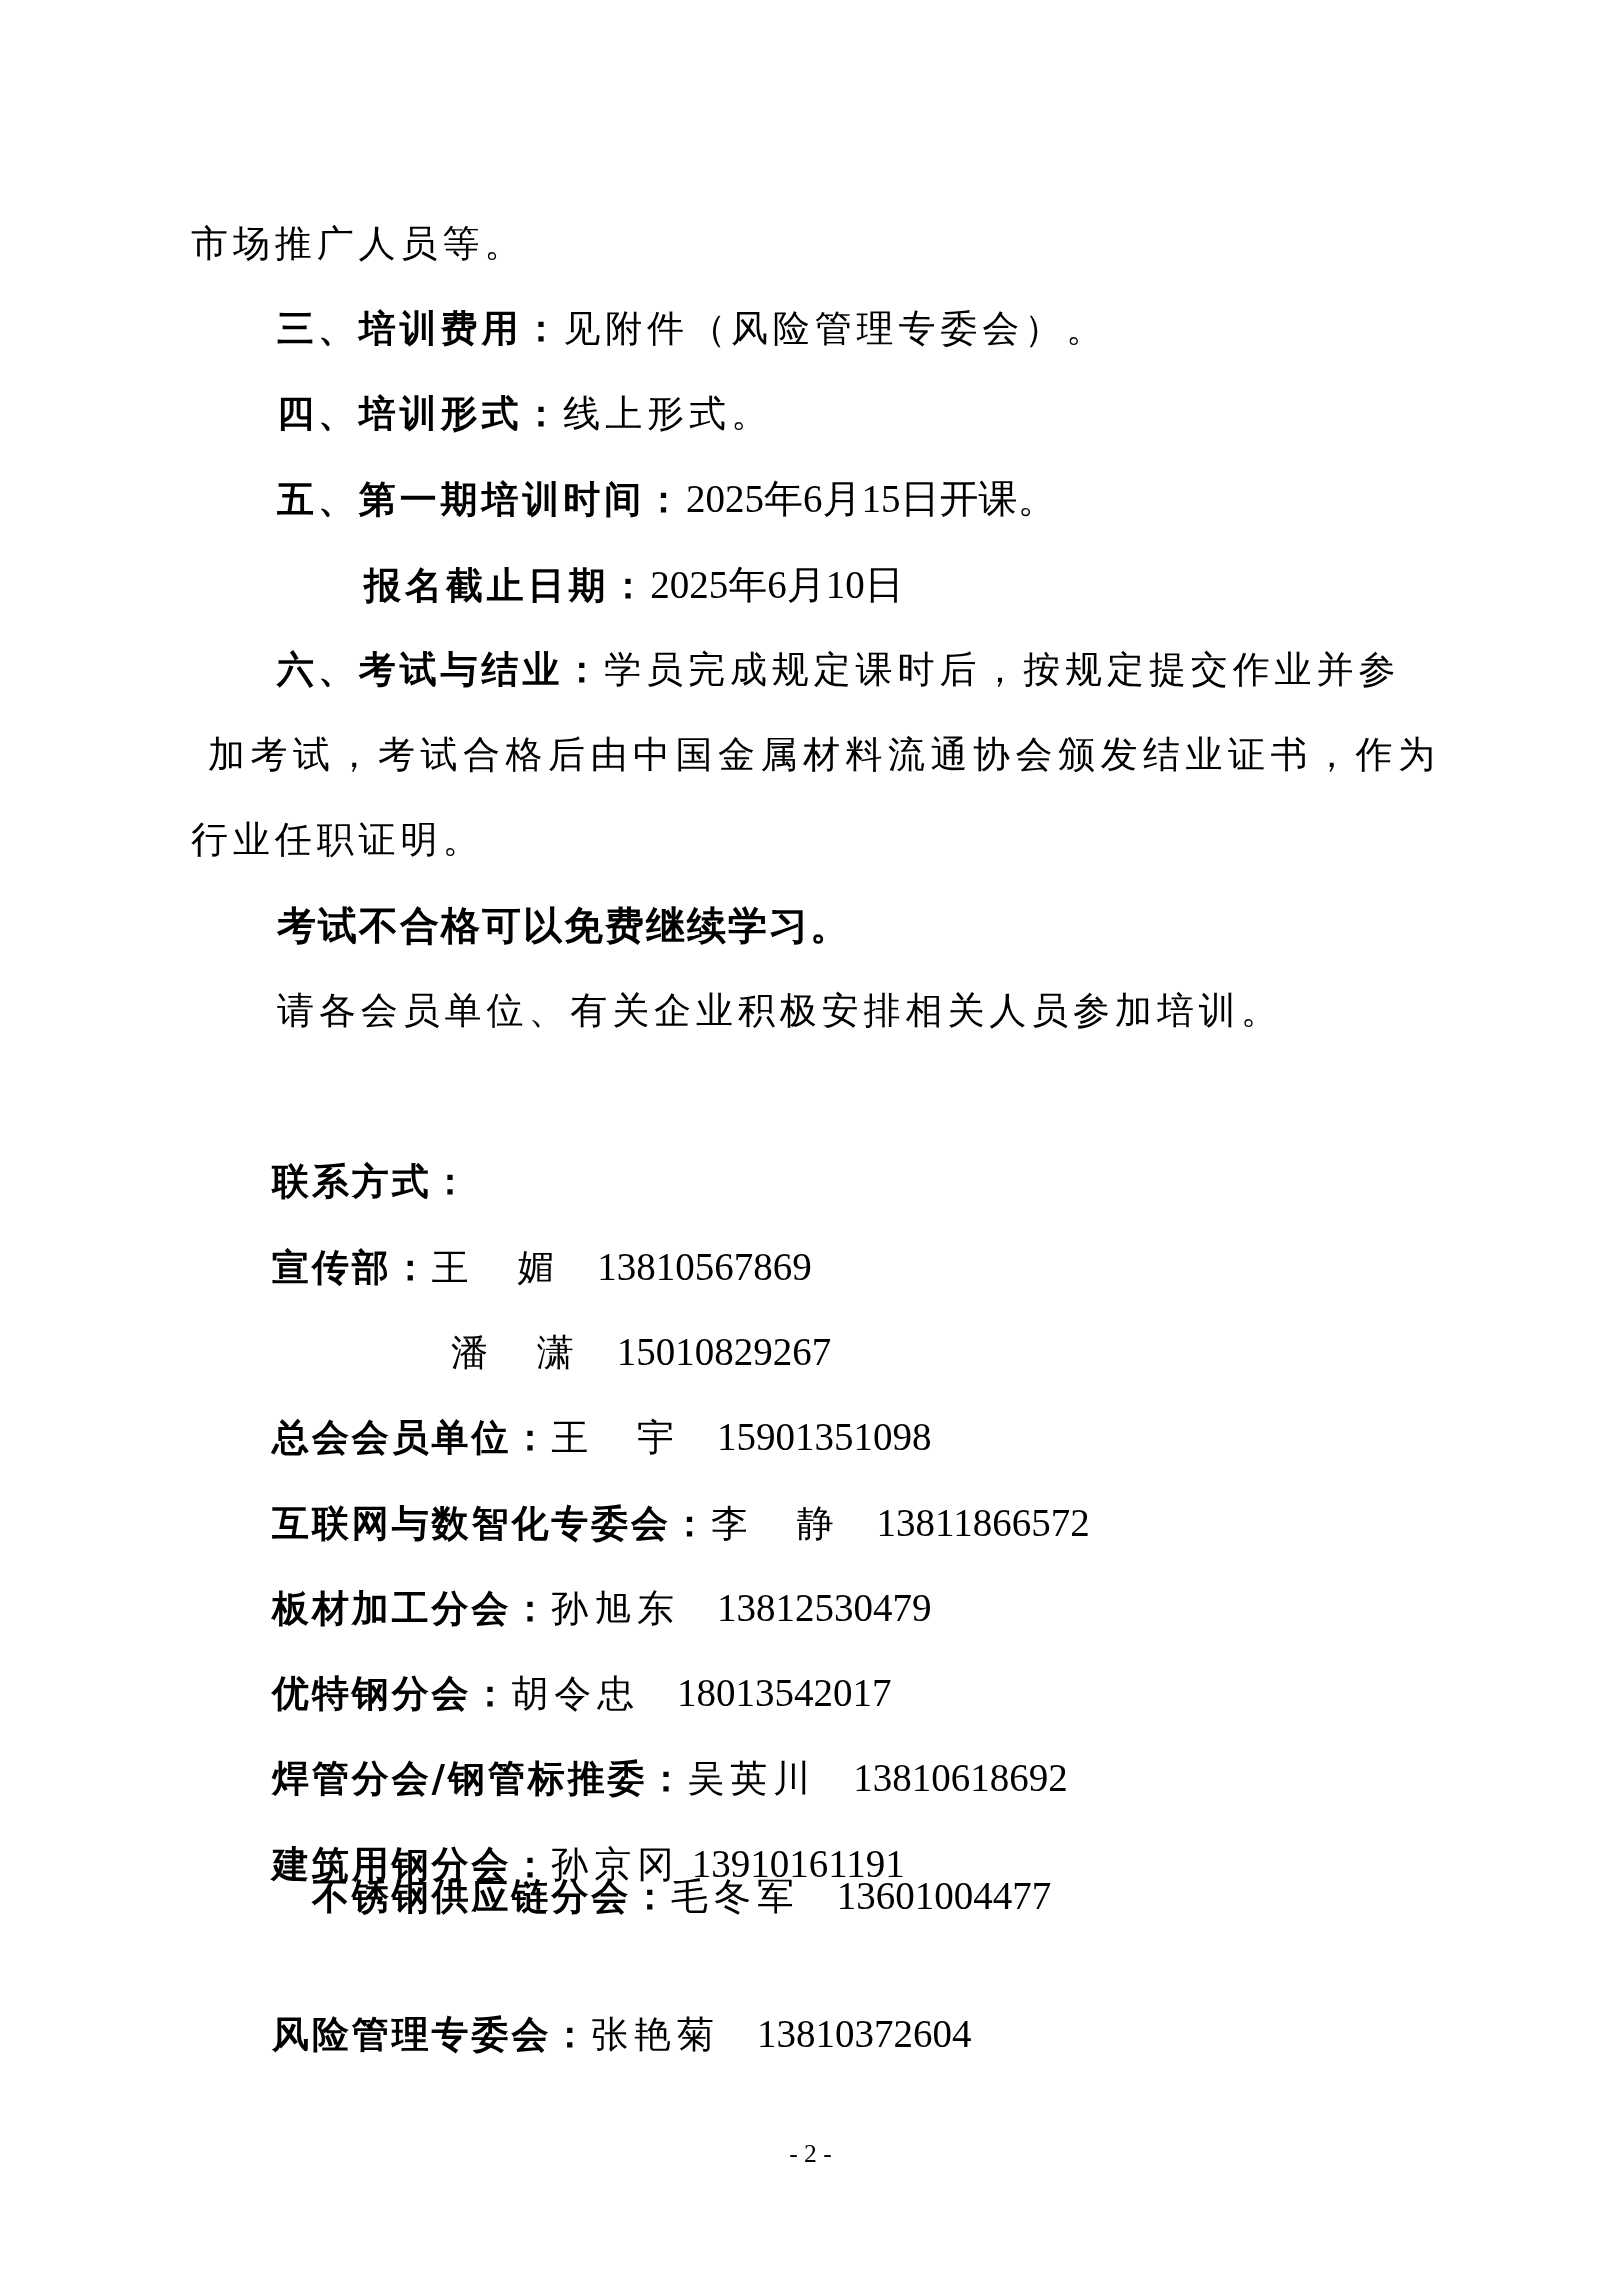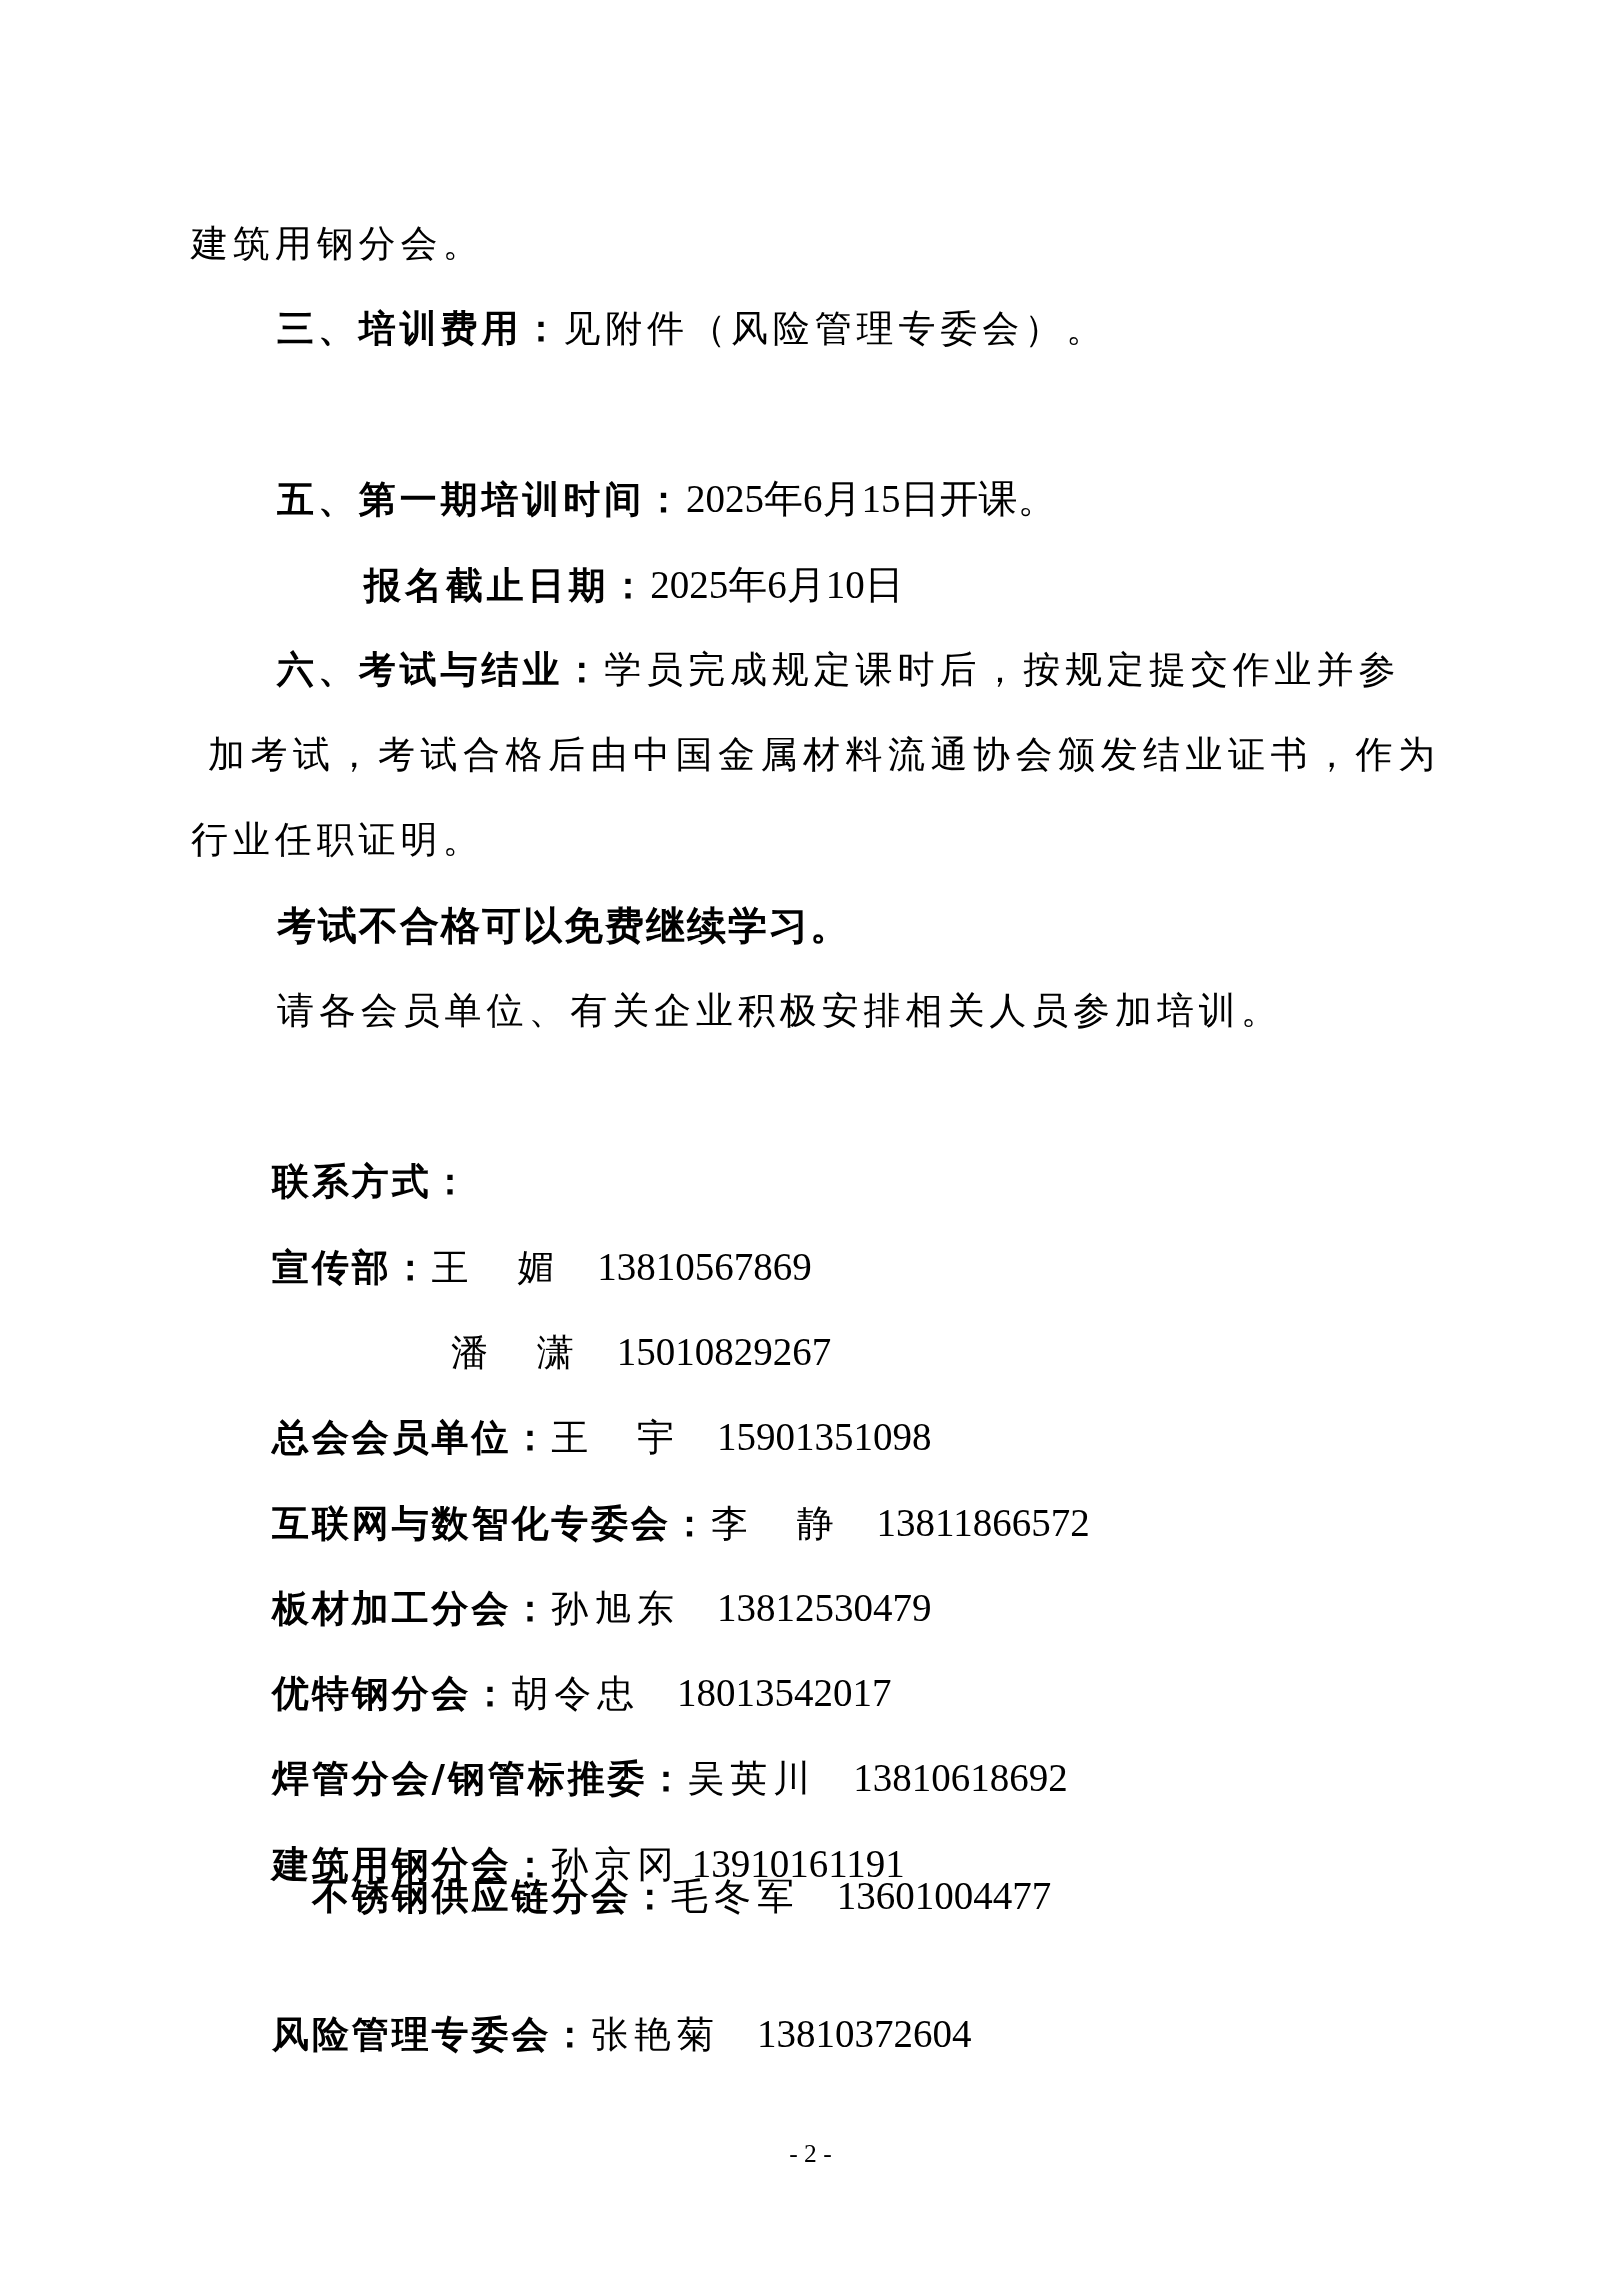--- a/index.html
+++ b/index.html
@@ -20,27 +20,30 @@
     .heavy { font-weight: bold; font-family: "DejaVu Sans", "Liberation Sans", sans-serif; letter-spacing: 2px; font-size: 39px; }
     .pagenum { position: absolute; top: 2139px; left: 0; width: 1621px; text-align: center;
       font-family: "Liberation Serif", serif; font-size: 25.5px; }
   </style>
 </head>
 <body>
 
 <div class="page">
 
   <div class="line" style="top:222px;">
-    <span>建筑用钢分会。</span>
+    <span>市场推广人员等。</span>
   </div>
 
   <div class="line ind2" style="top:307px;">
     <span class="b">三、培训费用：</span><span>见附件（风险管理专委会）。</span>
   </div>
 
+  <div class="line ind2" style="top:392px;">
+    <span class="b">四、培训形式：</span><span>线上形式。</span>
+  </div>
 
   <div class="line ind2" style="top:477px;">
     <span class="b">五、第一期培训时间：</span><span class="num">2025年6月15日开课。</span>
   </div>
 
   <div class="line ind3" style="top:563px;">
     <span class="b">报名截止日期：</span><span class="num">2025年6月10日</span>
   </div>
 
   <div class="line ind2" style="top:648px;">

